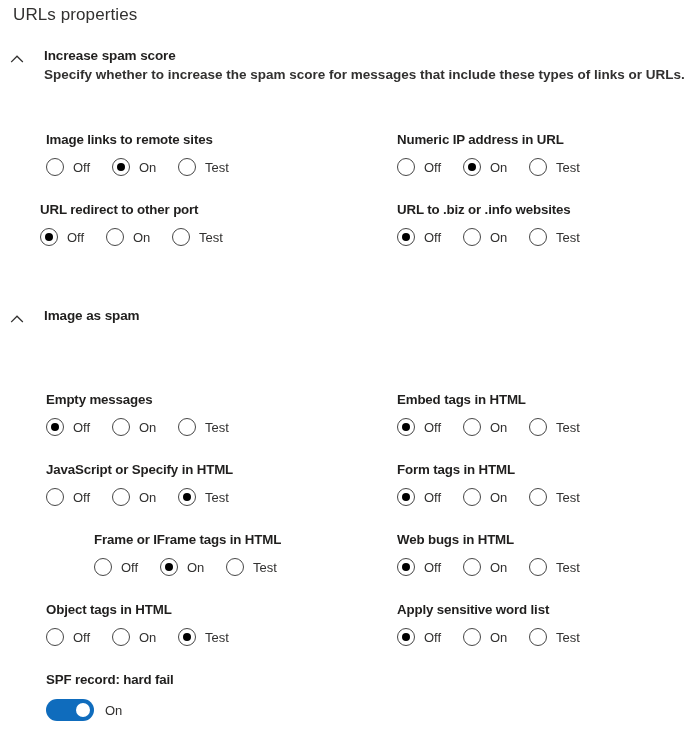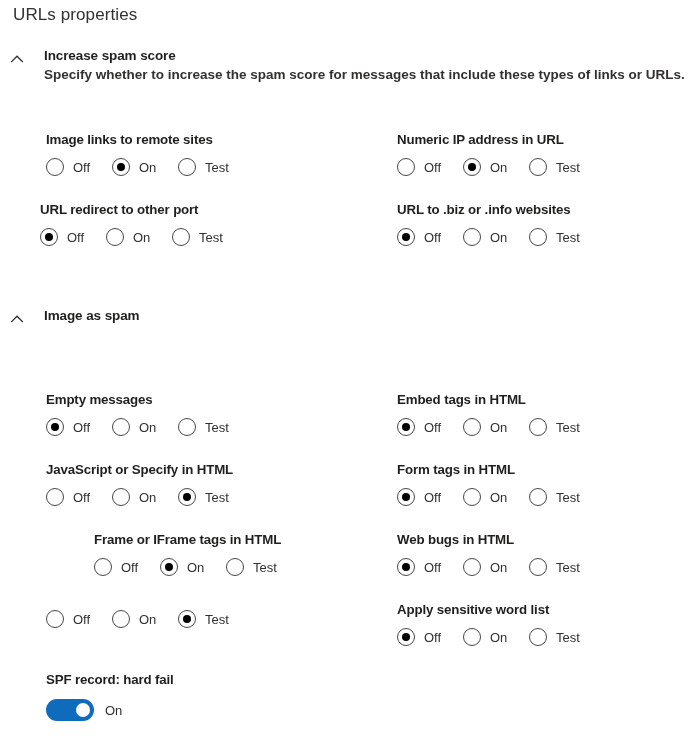--- a/index.html
+++ b/index.html
@@ -355,20 +355,21 @@
                 <span class="radio"></span>
                 <span class="radio-text">On</span>
               </label>
               <label class="radio-item pos2">
                 <span class="radio"></span>
                 <span class="radio-text">Test</span>
               </label>
             </div>
           </div>
           <div class="option" style="top: 210px; left: 46px;">
+            <div class="option-label">Object tags in HTML</div>
             <div class="radio-row">
               <label class="radio-item pos0">
                 <span class="radio"></span>
                 <span class="radio-text">Off</span>
               </label>
               <label class="radio-item pos1">
                 <span class="radio"></span>
                 <span class="radio-text">On</span>
               </label>
               <label class="radio-item pos2">

